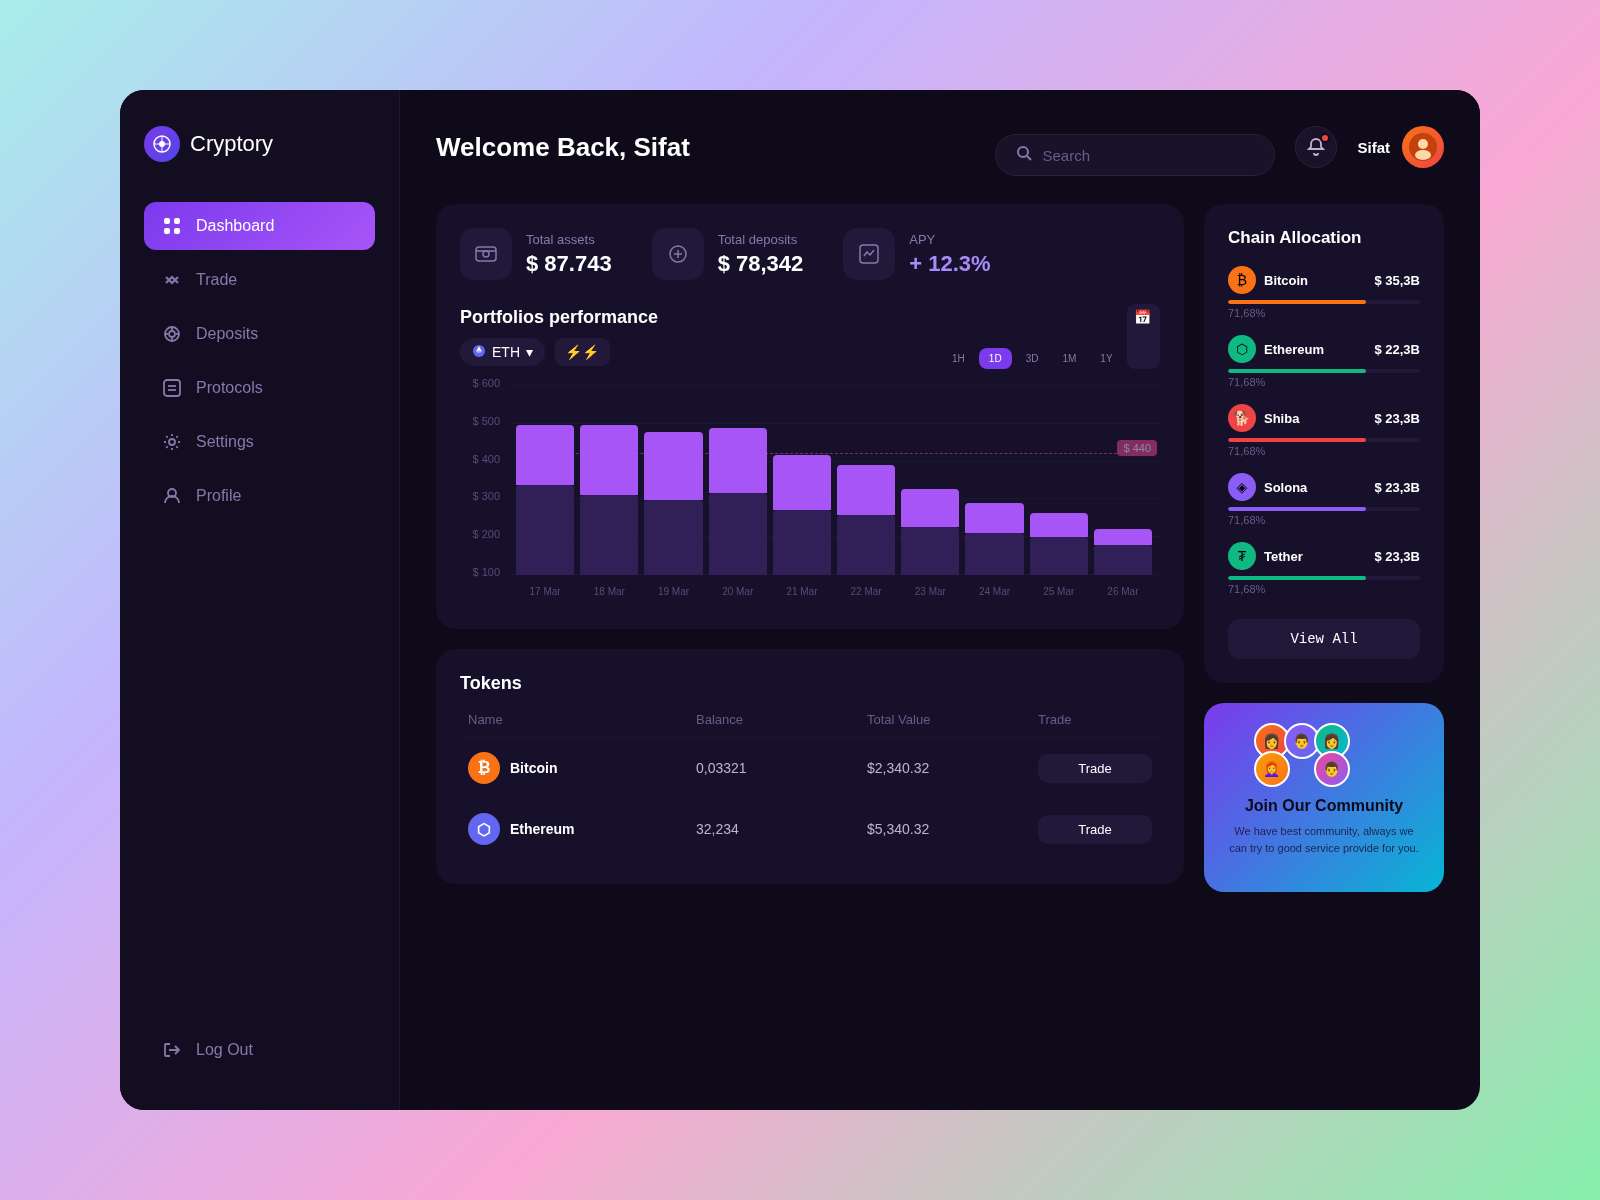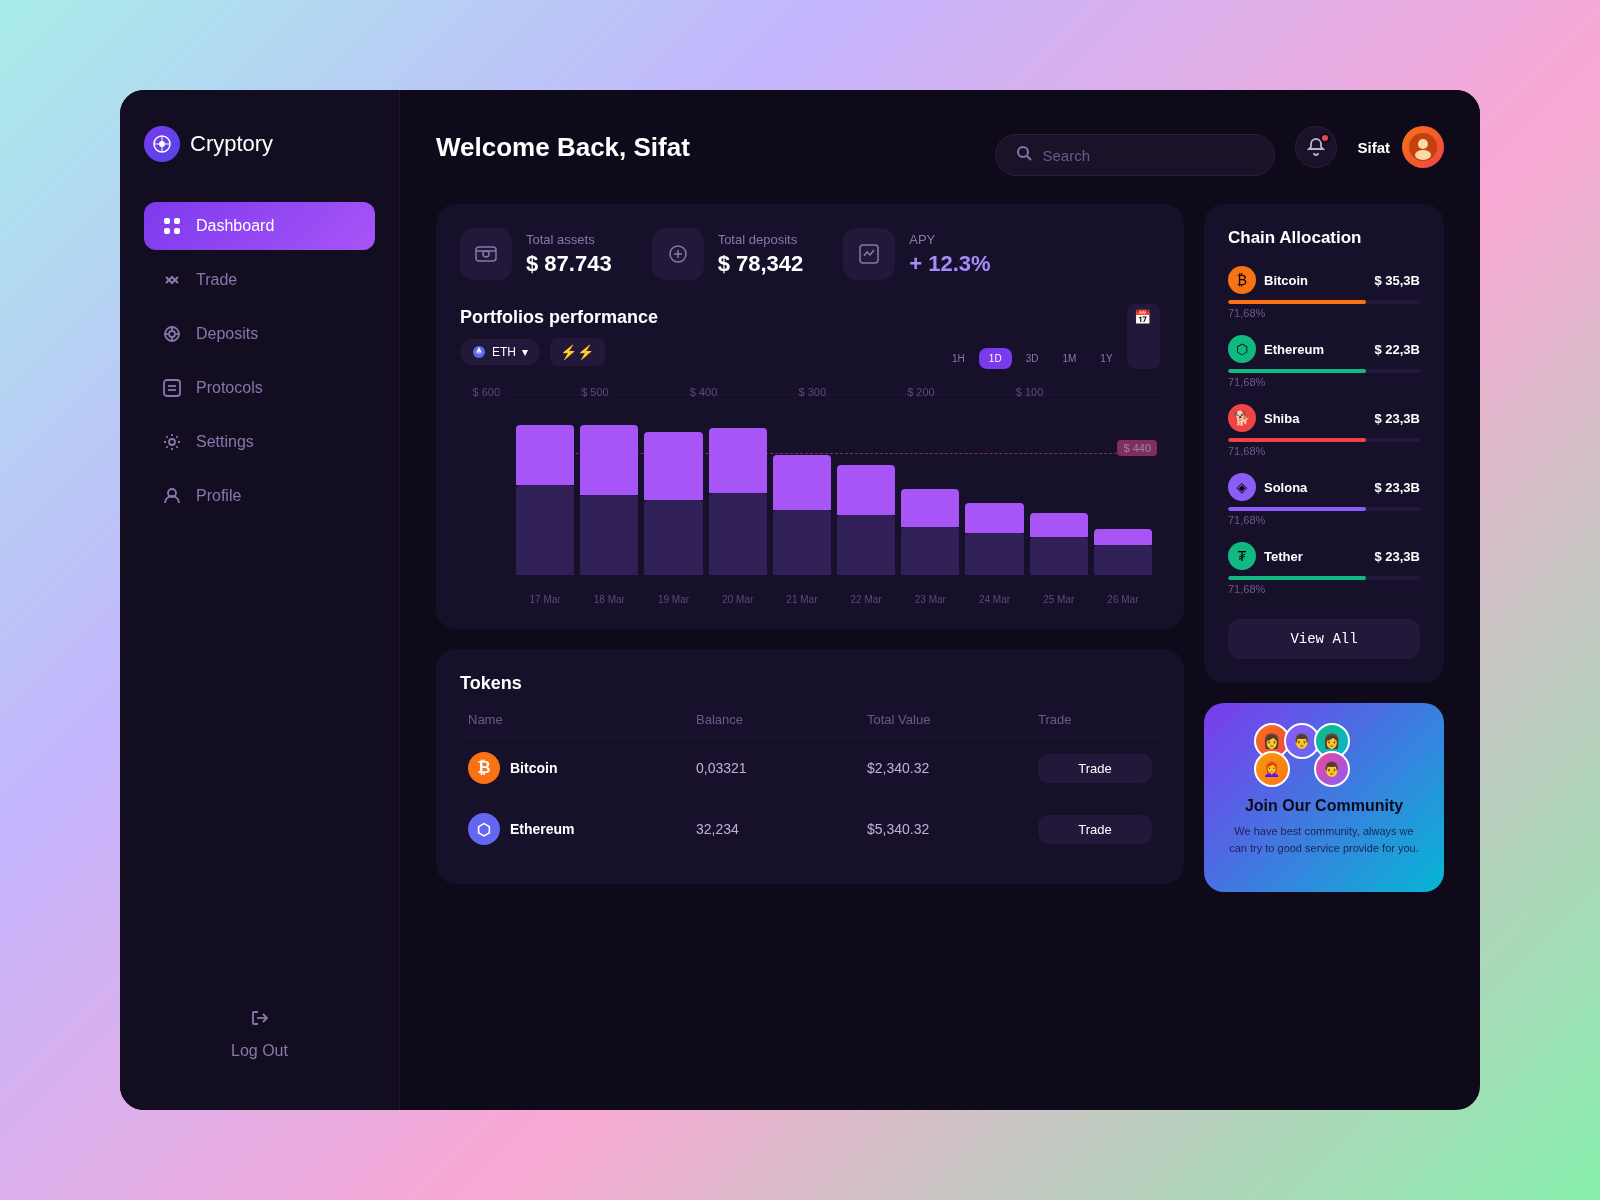--- a/index.html
+++ b/index.html
@@ -82,21 +82,20 @@
     .logout-item {
       display: flex;
       align-items: center;
       gap: 14px;
       padding: 14px 18px;
       border-radius: 12px;
       cursor: pointer;
       color: #8878aa;
       font-size: 16px;
       font-weight: 500;
-      flex-direction: column;
     }
 
     
     .main {
       flex: 1;
       display: flex;
       flex-direction: column;
       overflow: hidden;
     }
     
@@ -250,27 +249,26 @@
       font-size: 18px;
       font-weight: 700;
     }
     .chart-controls-left {
       display: flex;
       align-items: center;
       gap: 10px;
     }
     .eth-selector {
       display: flex;
-      align-items: center;
       gap: 6px;
       background: #21183a;
       border-radius: 20px;
       padding: 6px 12px;
       color: white;
-      font-size: 12px;
+      font-size: 14px;
       cursor: pointer;
     }
     .filter-btn {
       background: #21183a;
       border-radius: 8px;
       padding: 6px 10px;
       color: #8878aa;
       font-size: 14px;
       cursor: pointer;
     }
@@ -306,23 +304,22 @@
       height: 220px;
       margin-top: 8px;
     }
     .chart-grid {
       position: absolute;
       left: 48px;
       right: 0;
       top: 0;
       bottom: 30px;
       display: flex;
-      flex-direction: row;
+      flex-direction: column;
       justify-content: space-between;
-      margin-top: 9px;
     }
     .grid-line {
       width: 100%;
       height: 1px;
       background: #1e1535;
       position: relative;
     }
     .grid-label {
       position: absolute;
       left: -48px;
@@ -356,21 +353,21 @@
     .bar-stack {
       width: 100%;
       display: flex;
       flex-direction: column;
       align-items: stretch;
     }
     .x-axis {
       position: absolute;
       left: 56px;
       right: 8px;
-      bottom: 0;
+      bottom: 8px;
       display: flex;
       gap: 6px;
     }
     .x-label {
       flex: 1;
       text-align: center;
       color: #5a4a7a;
       font-size: 10px;
     }
     .dashed-line {

